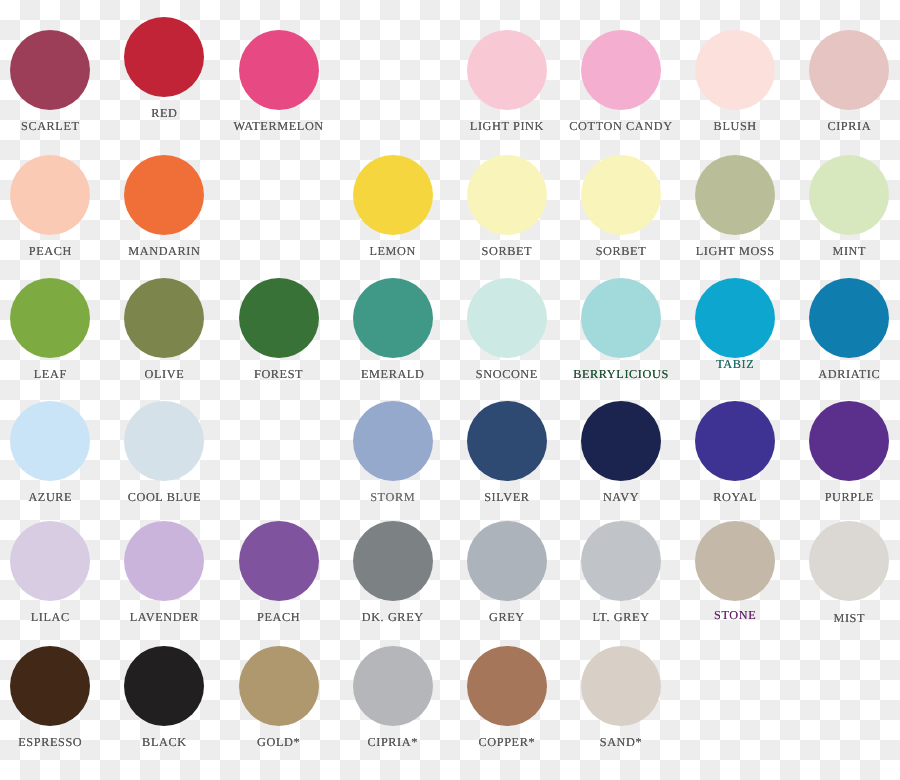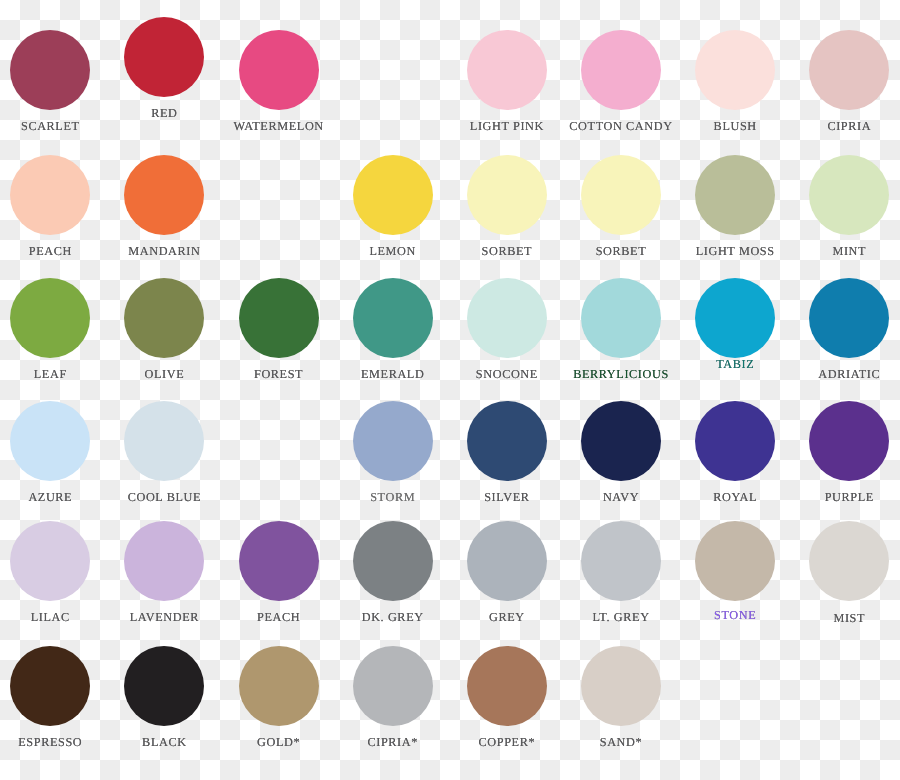--- a/index.html
+++ b/index.html
@@ -171,21 +171,21 @@
   <div class="swatch" style="width: 114.15px; left: 335.625px; top: 520.9px;">
     <div class="disc" title="DK. GREY" style="background: rgb(124, 129, 132); width: 80px; height: 80px;"></div>
     <div class="caption" style="color: rgb(88, 88, 90); margin-top: 10px;">DK. GREY</div>
   </div>
   <div class="swatch" style="width: 114.15px; left: 563.925px; top: 520.9px;">
     <div class="disc" title="LT. GREY" style="background: rgb(192, 196, 201); width: 80px; height: 80px;"></div>
     <div class="caption" style="color: rgb(88, 88, 90); margin-top: 10px;">LT. GREY</div>
   </div>
   <div class="swatch" style="width: 114.15px; left: 678.125px; top: 520.9px;">
     <div class="disc" title="STONE" style="background: rgb(196, 184, 169); width: 80px; height: 80px;"></div>
-    <div class="caption" style="color: #8b5cf6; margin-top: 7.7px;">STONE</div>
+    <div class="caption" style="color: #701a75; margin-top: 7.7px;">STONE</div>
   </div>
   <div class="swatch" style="width: 114.15px; left: 792.225px; top: 520.9px;">
     <div class="disc" title="MIST" style="background: rgb(219, 215, 210); width: 80px; height: 80px;"></div>
     <div class="caption" style="color: rgb(88, 88, 90); margin-top: 11.4px;">MIST</div>
   </div>
   <div class="swatch" style="width: 114.15px; left: -6.775px; top: 646.15px;">
     <div class="disc" title="ESPRESSO" style="background: rgb(66, 40, 23); width: 80px; height: 80px;"></div>
     <div class="caption" style="color: rgb(88, 88, 90); margin-top: 10px;">ESPRESSO</div>
   </div>
   <div class="swatch" style="width: 114.15px; left: 107.325px; top: 646.15px;">

